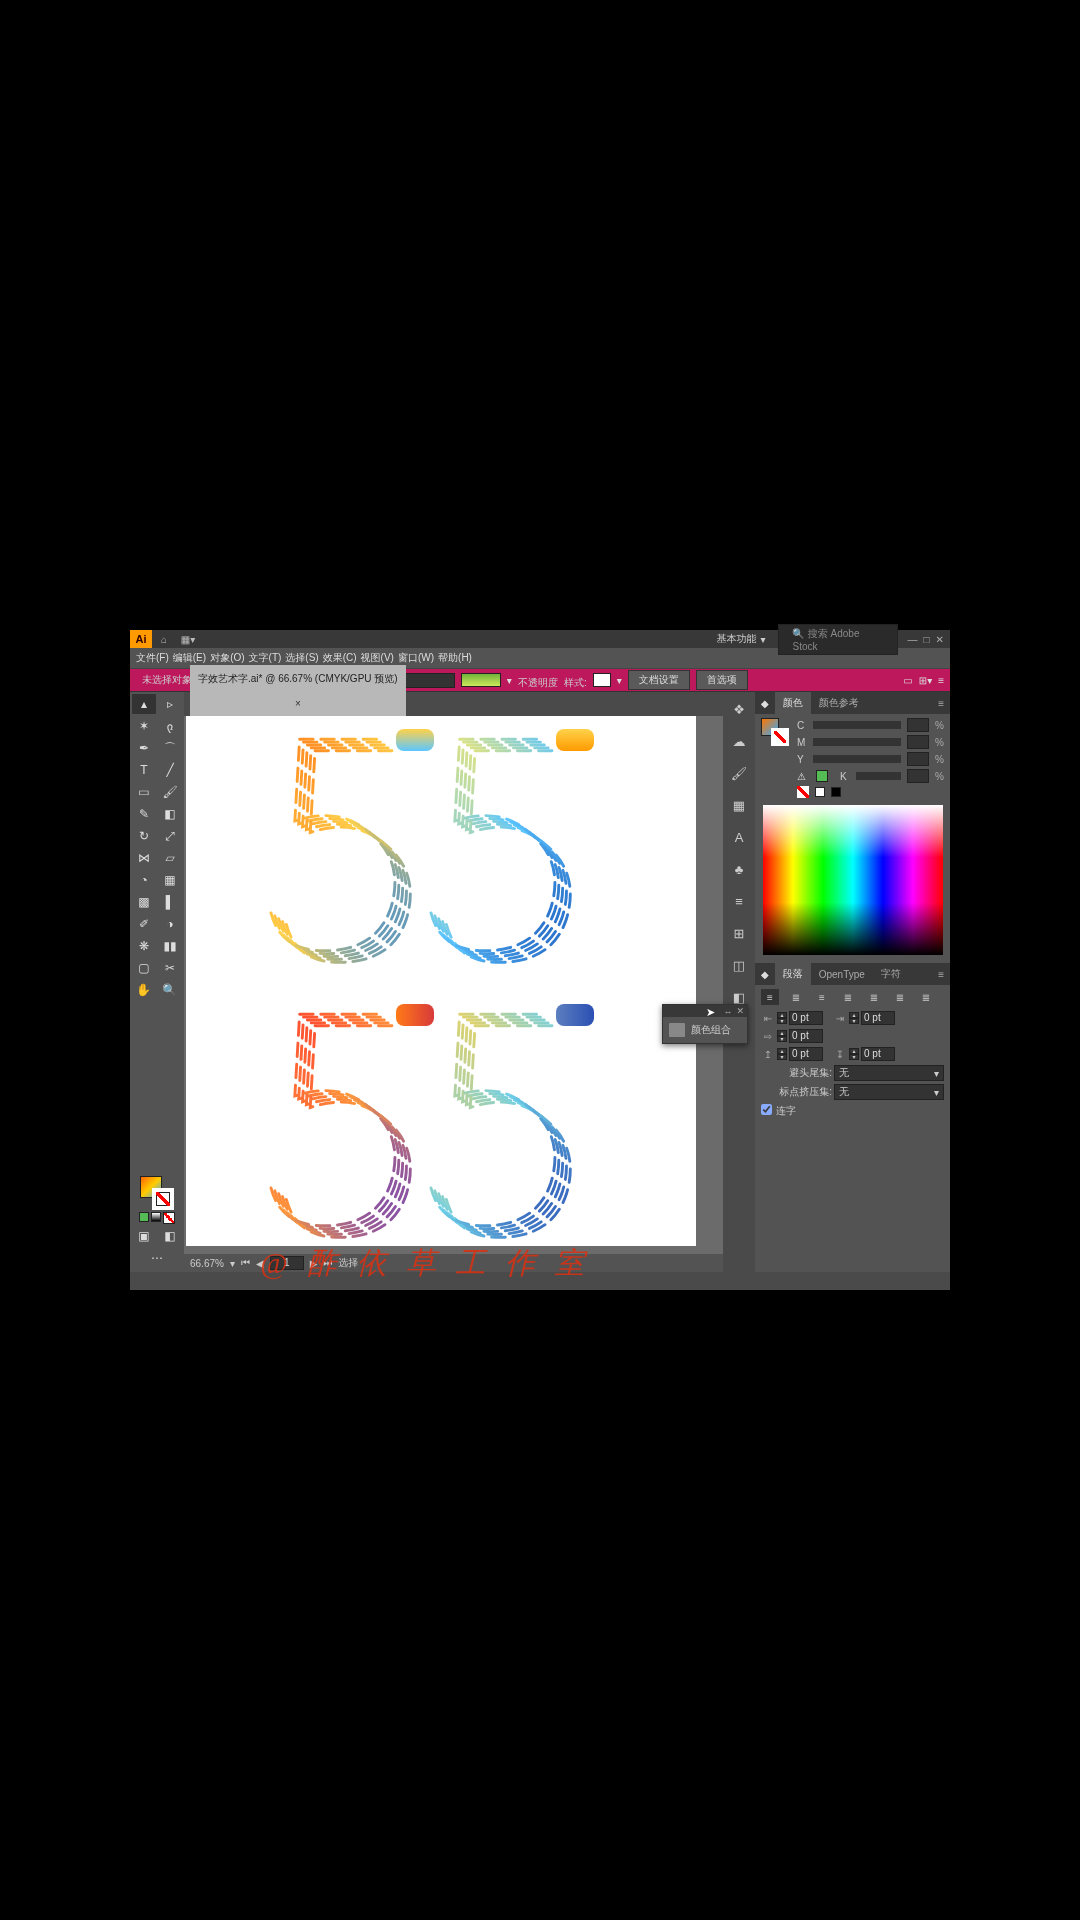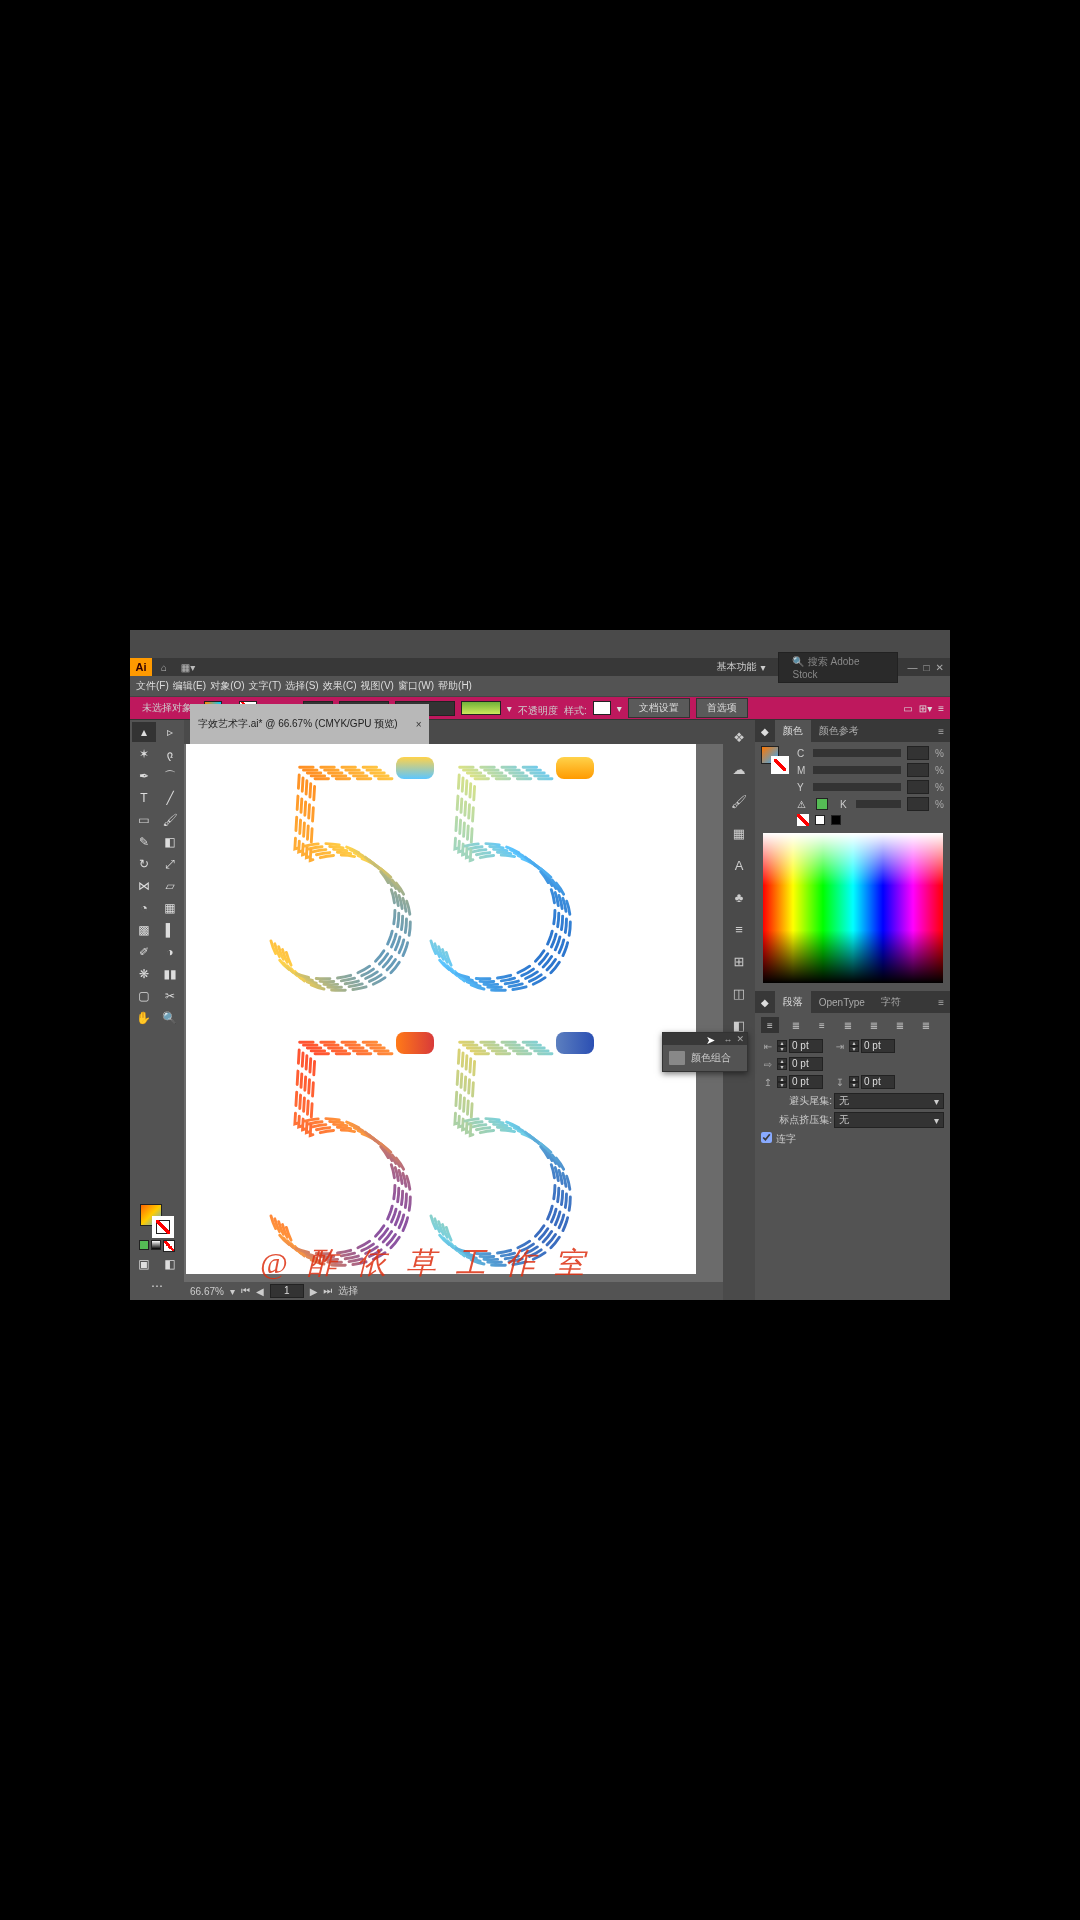--- a/index.html
+++ b/index.html
@@ -1,18 +1,18 @@
 <!DOCTYPE html>
 <html><head>
 <meta charset="utf-8">
 <style>
   * { margin: 0; padding: 0; box-sizing: border-box; font-family: "Microsoft YaHei", sans-serif; }
   body { background: #000; width: 1080px; height: 1920px; display: flex; align-items: center; justify-content: center; }
   .app-wrap { width: 820px; height: 660px; background: #4a4a4a; color: #ddd; font-size: 10px; position: relative; }
-  .titlebar { height: 18px; background: #383838; display: flex; align-items: center; margin-top: 28px; }
+  .titlebar { height: 18px; background: #383838; display: flex; align-items: center; }
   .ai-logo { background: #ff9a00; color: #330000; font-weight: bold; width: 22px; height: 18px; display: flex; align-items: center; justify-content: center; font-size: 11px; }
   .home-btn, .view-toggle { width: 24px; height: 18px; display: flex; align-items: center; justify-content: center; color: #bbb; }
   .spacer { flex: 1; }
   .workspace-switch { background: #383838; padding: 2px 8px; color: #ccc; display: flex; align-items: center; gap: 4px; }
   .search-box { background: #2a2a2a; padding: 2px 14px; color: #888; width: 120px; border: 1px solid #222; margin: 0 4px; }
   .win-controls { display: flex; gap: 6px; padding: 0 6px; color: #aaa; }
   .menubar { height: 20px; background: #535353; display: flex; align-items: center; padding: 0 6px; gap: 4px; color: #ddd; font-size: 10px; }
   .controlbar { height: 24px; background: #be185d; border-top: 1px solid #444; border-bottom: 1px solid #333; display: flex; align-items: center; padding: 0 6px; gap: 6px; }
   .status-label { color: #ccc; padding: 0 6px; }
   .swatch { width: 18px; height: 14px; border: 1px solid #222; }
@@ -31,21 +31,21 @@
   .tool.active { background: #333; }
   .color-controls { margin-top: auto; display:flex; flex-direction:column; align-items:center; gap:2px; padding:2px;}
   .fill-stroke-big { position: relative; width: 34px; height: 34px; }
   .fill-box { position: absolute; top: 0; left: 0; width: 22px; height: 22px; background: linear-gradient(135deg,#ff6600,#ffcc00,#44aaff); border:1px solid #222; }
   .stroke-box { position: absolute; bottom: 0; right: 0; width: 22px; height: 22px; background: #fff; border:4px solid #fff; box-shadow: inset 0 0 0 1px #222; }
   .stroke-box::after { content:""; position:absolute; inset:0; background: linear-gradient(45deg, transparent 42%, red 42%, red 58%, transparent 58%); }
   .mini-row { display:flex; gap:2px; }
   .mini-sq { width: 10px; height: 10px; border:1px solid #222; }
   .canvas-area { flex: 1; background: #6b6b6b; display: flex; flex-direction: column; position:relative; }
   .tab-strip { height: 24px; background: #4a4a4a; display: flex; align-items: end; padding-left: 6px; }
-  .doc-tab { background: #b8b8b8; color: #222; padding: 13px 8px; font-size: 10px; display:flex; align-items:center; gap:18px; }
+  .doc-tab { background: #b8b8b8; color: #222; padding: 7px 8px; font-size: 10px; display:flex; align-items:center; gap:12px;flex-direction:column; }
   .tab-close { color:#333; }
   .canvas-scrollwrap { flex:1; background:#6b6b6b; padding: 0 4px 0 0; position:relative; }
   .artboard { background: #fff; width: 510px; height: 530px; margin-left: 2px; position:relative; overflow:hidden; }
   .five { position:absolute; width: 180px; height: 250px; }
   .five svg { width: 100%; height: 100%; }
   .cap { position:absolute; width:38px; height:22px; border-radius:8px; }
   .status-strip { height: 18px; background: #535353; display:flex; align-items:center; gap:6px; padding:0 6px; color:#ccc; }
   .panel-dock-strip { width: 32px; background: #4a4a4a; display:flex; flex-direction:column; align-items:center; gap:10px; padding-top:6px; }
   .dock-btn { width:22px; height:22px; display:flex; align-items:center; justify-content:center; color:#ccc; font-size:13px; }
   .right-panels { width: 195px; background: #535353; display:flex; flex-direction:column; }

